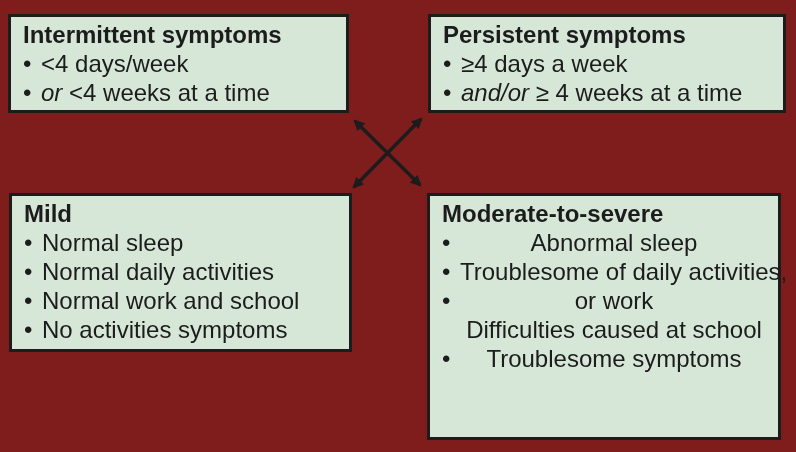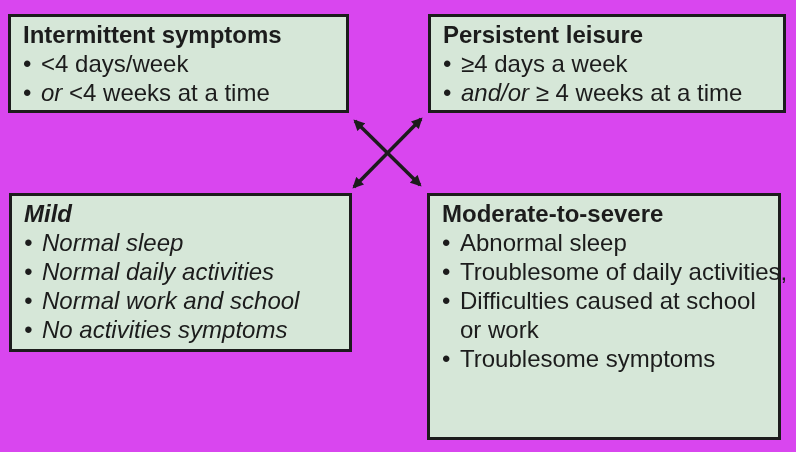--- a/index.html
+++ b/index.html
@@ -1,34 +1,34 @@
 <!DOCTYPE html>
 <html><head>
 <meta charset="utf-8">
 <style>
   html,body { margin:0; padding:0; background:#ffffff; }
   .canvas {
-    position:relative; width:796px; height:452px; background:#d946ef;
+    position:relative; width:796px; height:452px; background:#7f1d1d;
     font-family:"Liberation Sans", sans-serif; color:#1c1c1c; overflow:hidden;
   }
   .box {
     position:absolute; background:#d6e7d8; border:3px solid #1c1c1c;
     box-sizing:border-box; padding:3px 10px 3px 12px;
     font-size:24px; line-height:29px;
   }
   .title { font-weight:700; }
   .subtitle { }
   .li { display:flex; align-items:flex-start; }
   .bullet { flex:0 0 18px; }
   .btext { flex:1 1 auto; }
-  .line { display:block; white-space:nowrap; }
+  .line { display:block; white-space:nowrap;text-align:center; }
   .ital { font-style:italic; }
   #box-intermittent { left:8px;   top:14px;  width:341px; height:99px; }
   #box-persistent   { left:428px; top:14px;  width:358px; height:99px; }
-  #box-mild         { left:9px;   top:193px; width:343px; height:159px;font-style:italic; }
+  #box-mild         { left:9px;   top:193px; width:343px; height:159px; }
   #box-moderate     { left:427px; top:193px; width:354px; height:247px; }
   .arrows { position:absolute; left:0; top:0; }
 </style>
 </head>
 <body>
 
 <div class="canvas">
 
   <svg class="arrows" width="796" height="452" viewBox="0 0 796 452">
     <defs>
@@ -49,21 +49,21 @@
       <span class="bullet">•</span>
       <span class="btext">&lt;4 days/week</span>
     </div>
     <div class="li">
       <span class="bullet">•</span>
       <span class="btext"><span class="ital">or</span><span> &lt;4 weeks at a time</span></span>
     </div>
   </div>
 
   <div class="box" id="box-persistent">
-    <div class="title">Persistent leisure</div>
+    <div class="title">Persistent symptoms</div>
     <div class="li">
       <span class="bullet">•</span>
       <span class="btext">≥4 days a week</span>
     </div>
     <div class="li">
       <span class="bullet">•</span>
       <span class="btext"><span class="ital">and/or</span><span> ≥ 4 weeks at a time</span></span>
     </div>
   </div>
 
@@ -97,22 +97,22 @@
     </div>
     <div class="li">
       <span class="bullet">•</span>
       <span class="btext">
           <span class="line">Troublesome of daily activities,</span>
         </span>
     </div>
     <div class="li">
       <span class="bullet">•</span>
       <span class="btext">
+          <span class="line">or work</span>
           <span class="line">Difficulties caused at school</span>
-          <span class="line">or work</span>
         </span>
     </div>
     <div class="li">
       <span class="bullet">•</span>
       <span class="btext">
           <span class="line">Troublesome symptoms</span>
         </span>
     </div>
   </div>
 

